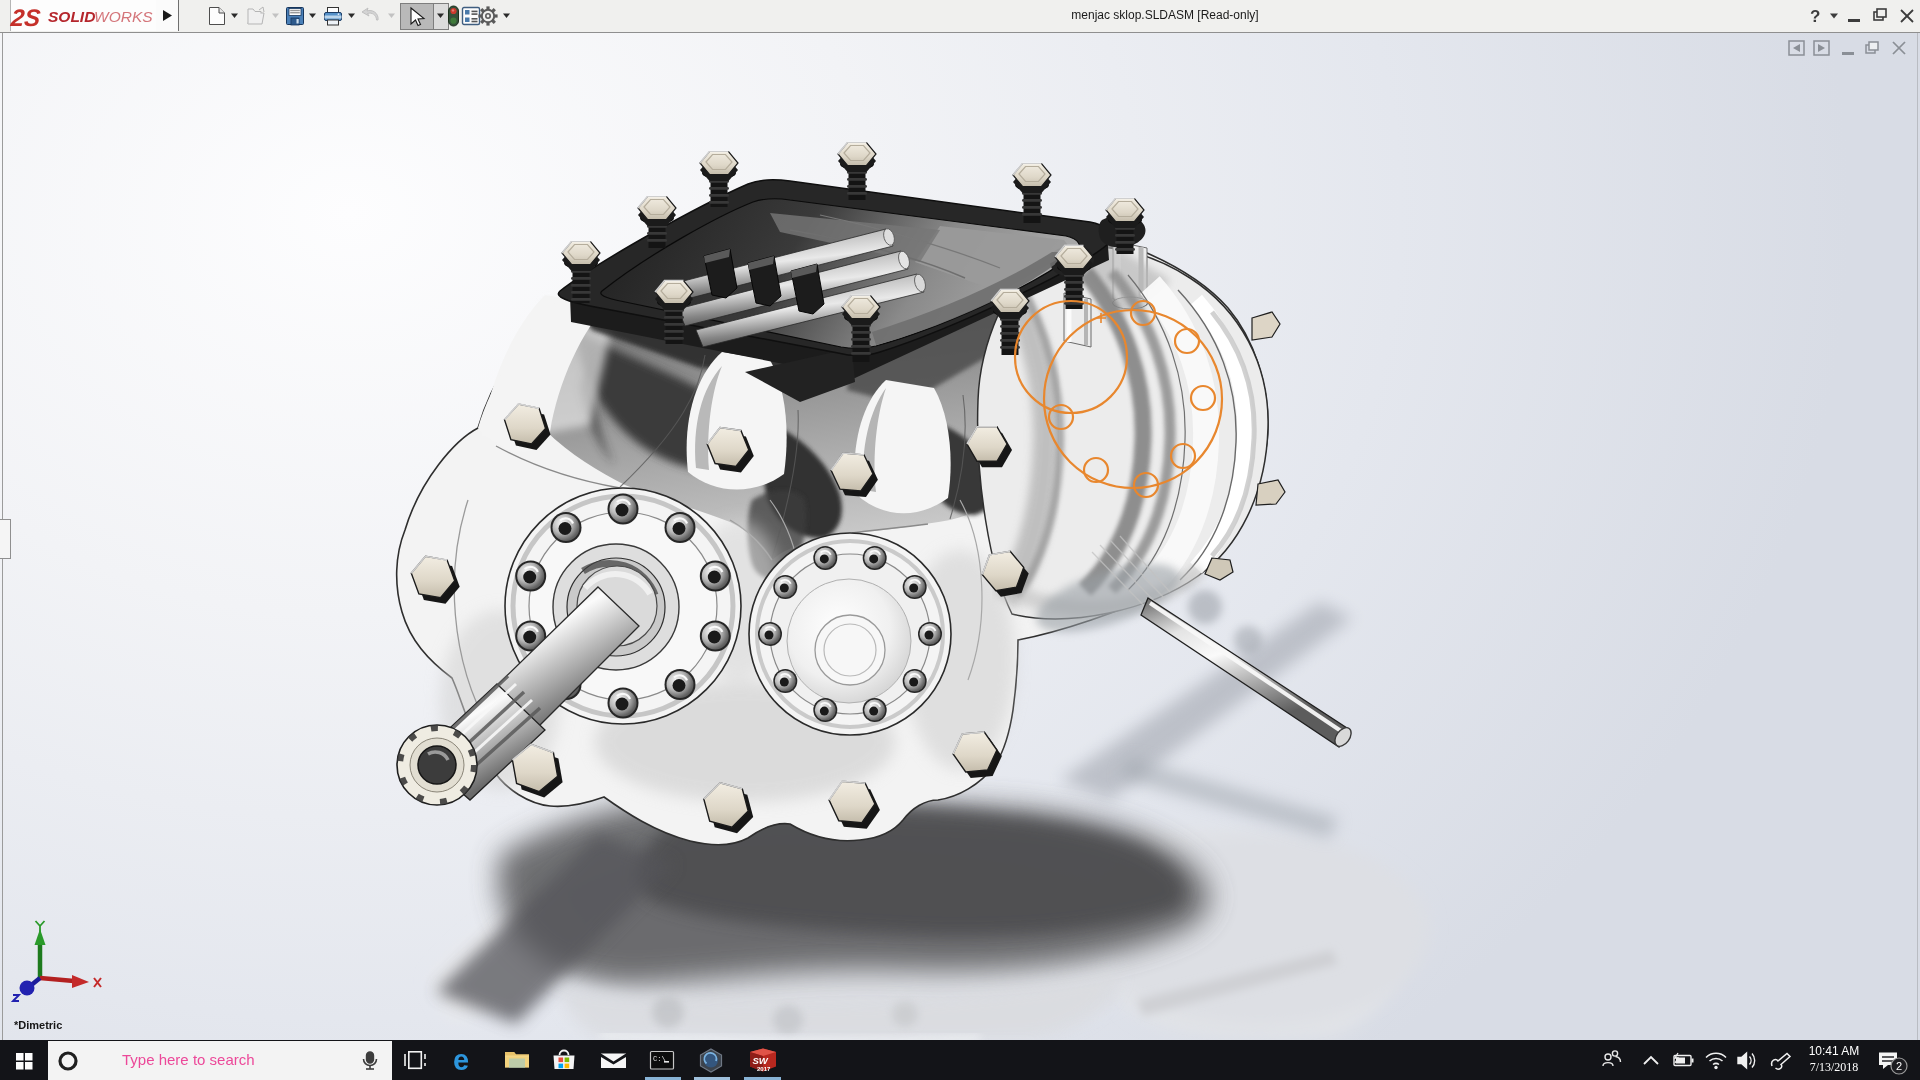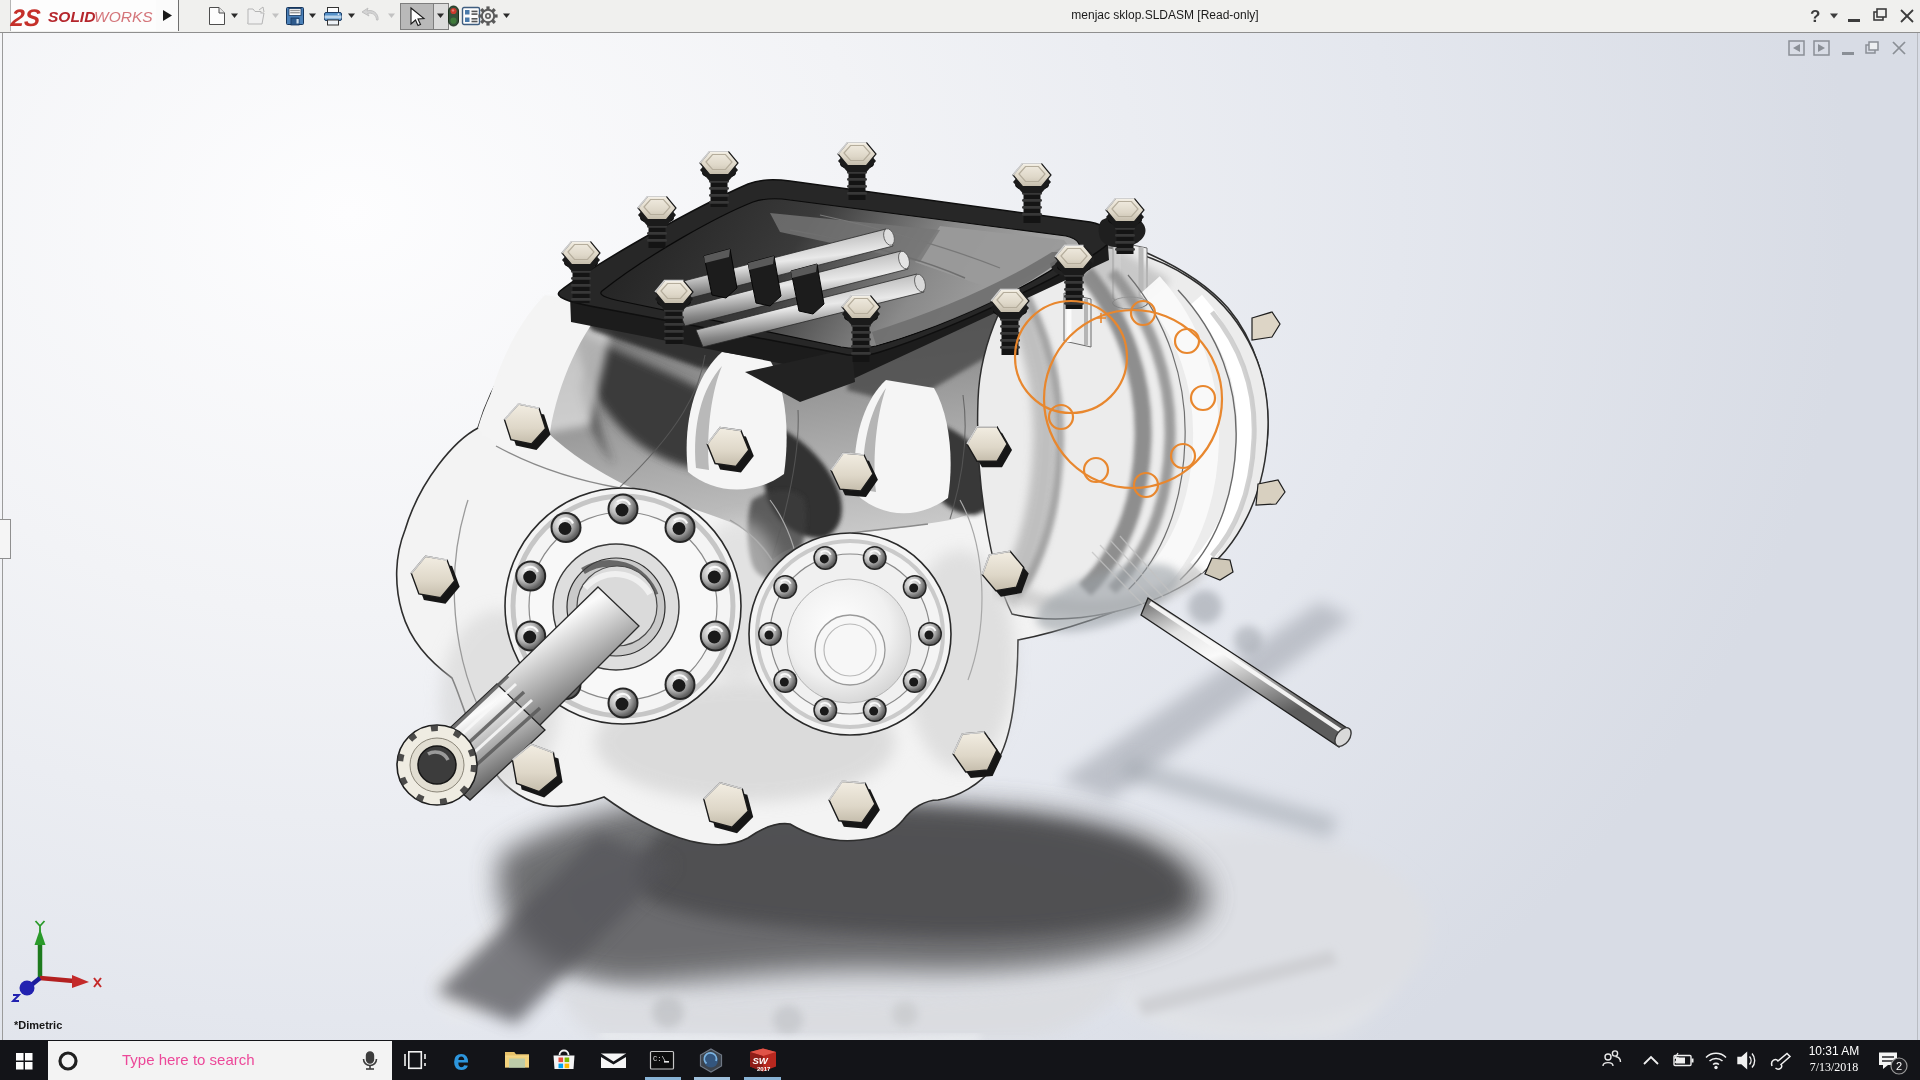--- a/index.html
+++ b/index.html
@@ -921,15 +921,15 @@
   </g>
 
   <g>
     <path d="M 1879 12.5 L 1897 12.5 L 1897 25 L 1888 25 L 1883 29 L 1883 25 L 1879 25 Z" fill="#f4f4f4"></path>
     <line x1="1882" y1="17" x2="1894" y2="17" stroke="#131418" stroke-width="1.4"></line>
     <line x1="1882" y1="21" x2="1894" y2="21" stroke="#131418" stroke-width="1.4"></line>
     <circle cx="1899" cy="26" r="8" fill="#1c1c20" stroke="#9a9a9a" stroke-width="1.2"></circle>
     <text x="1896" y="30" font-size="11" fill="#fff">2</text>
   </g>
 </svg>
-  <div class="trtime" style="left:1789px;top:1044px;">10:31 AM</div>
+  <div class="trtime" style="left:1789px;top:1044px;">10:41 AM</div>
   <div class="trtime" style="left:1789px;top:1060px;font-family:Liberation Serif, serif;">7/13/2018</div>
 </div>
 
 </body></html>

